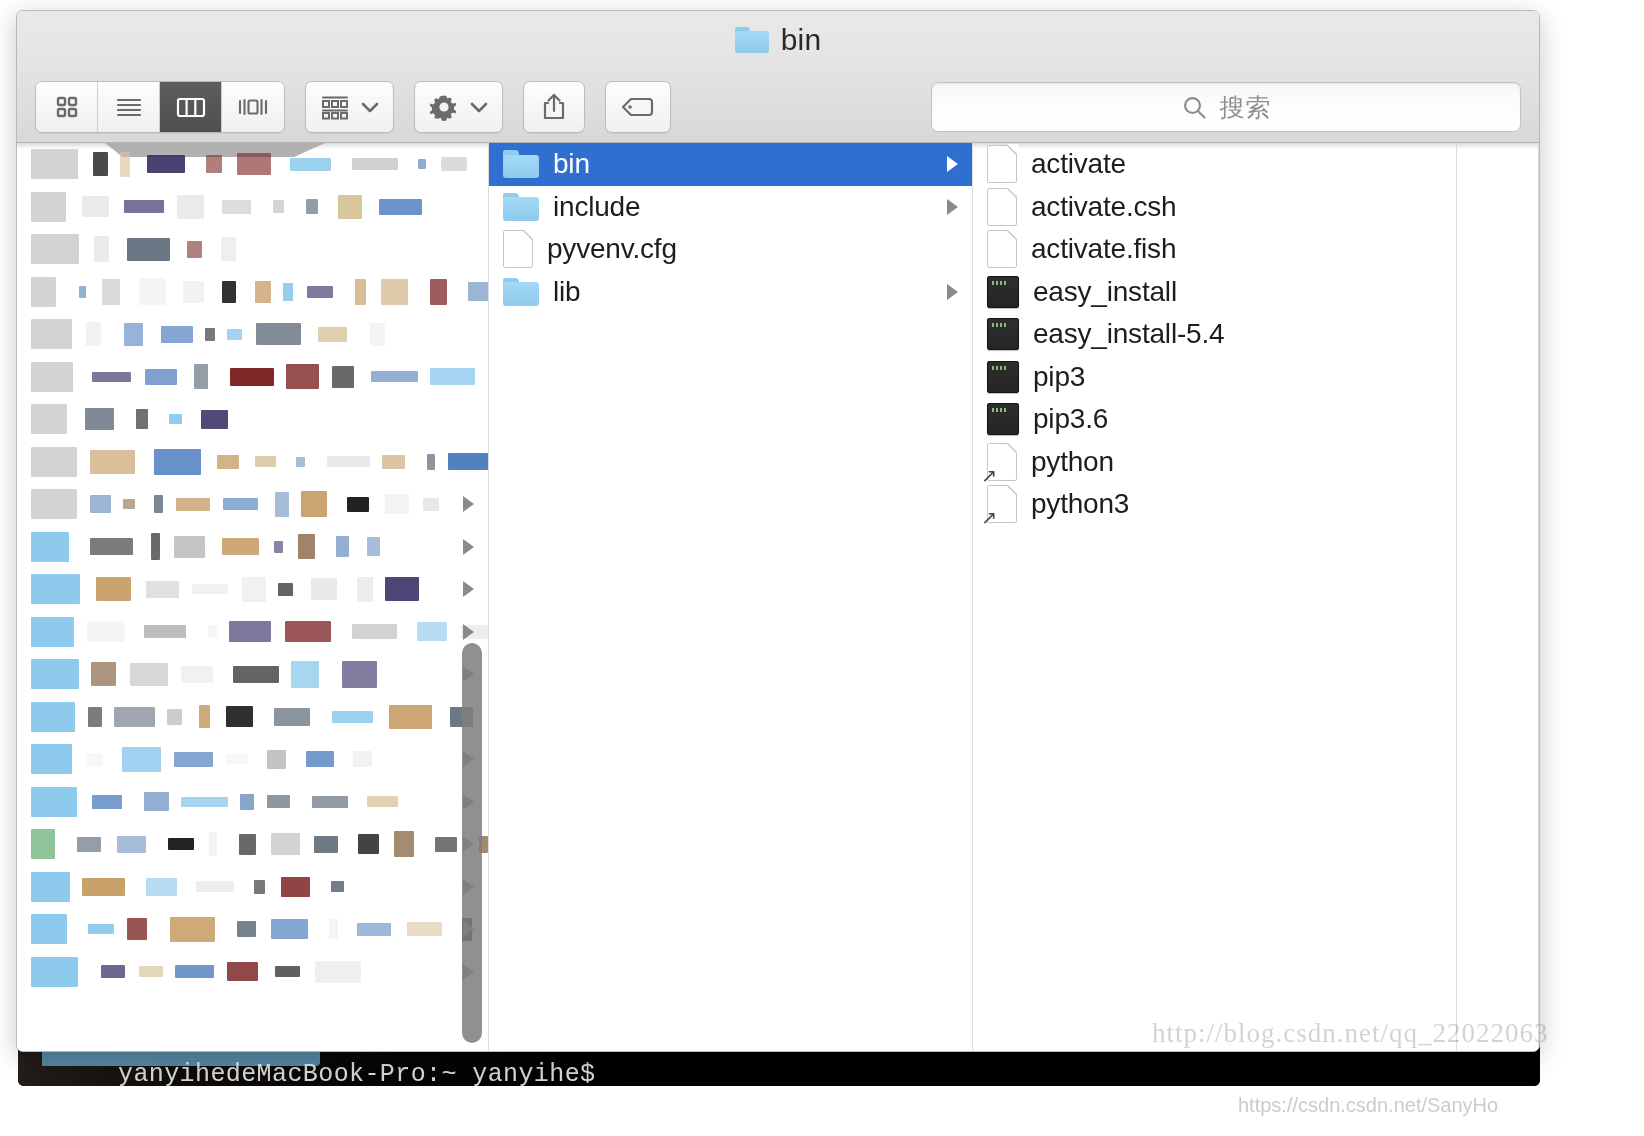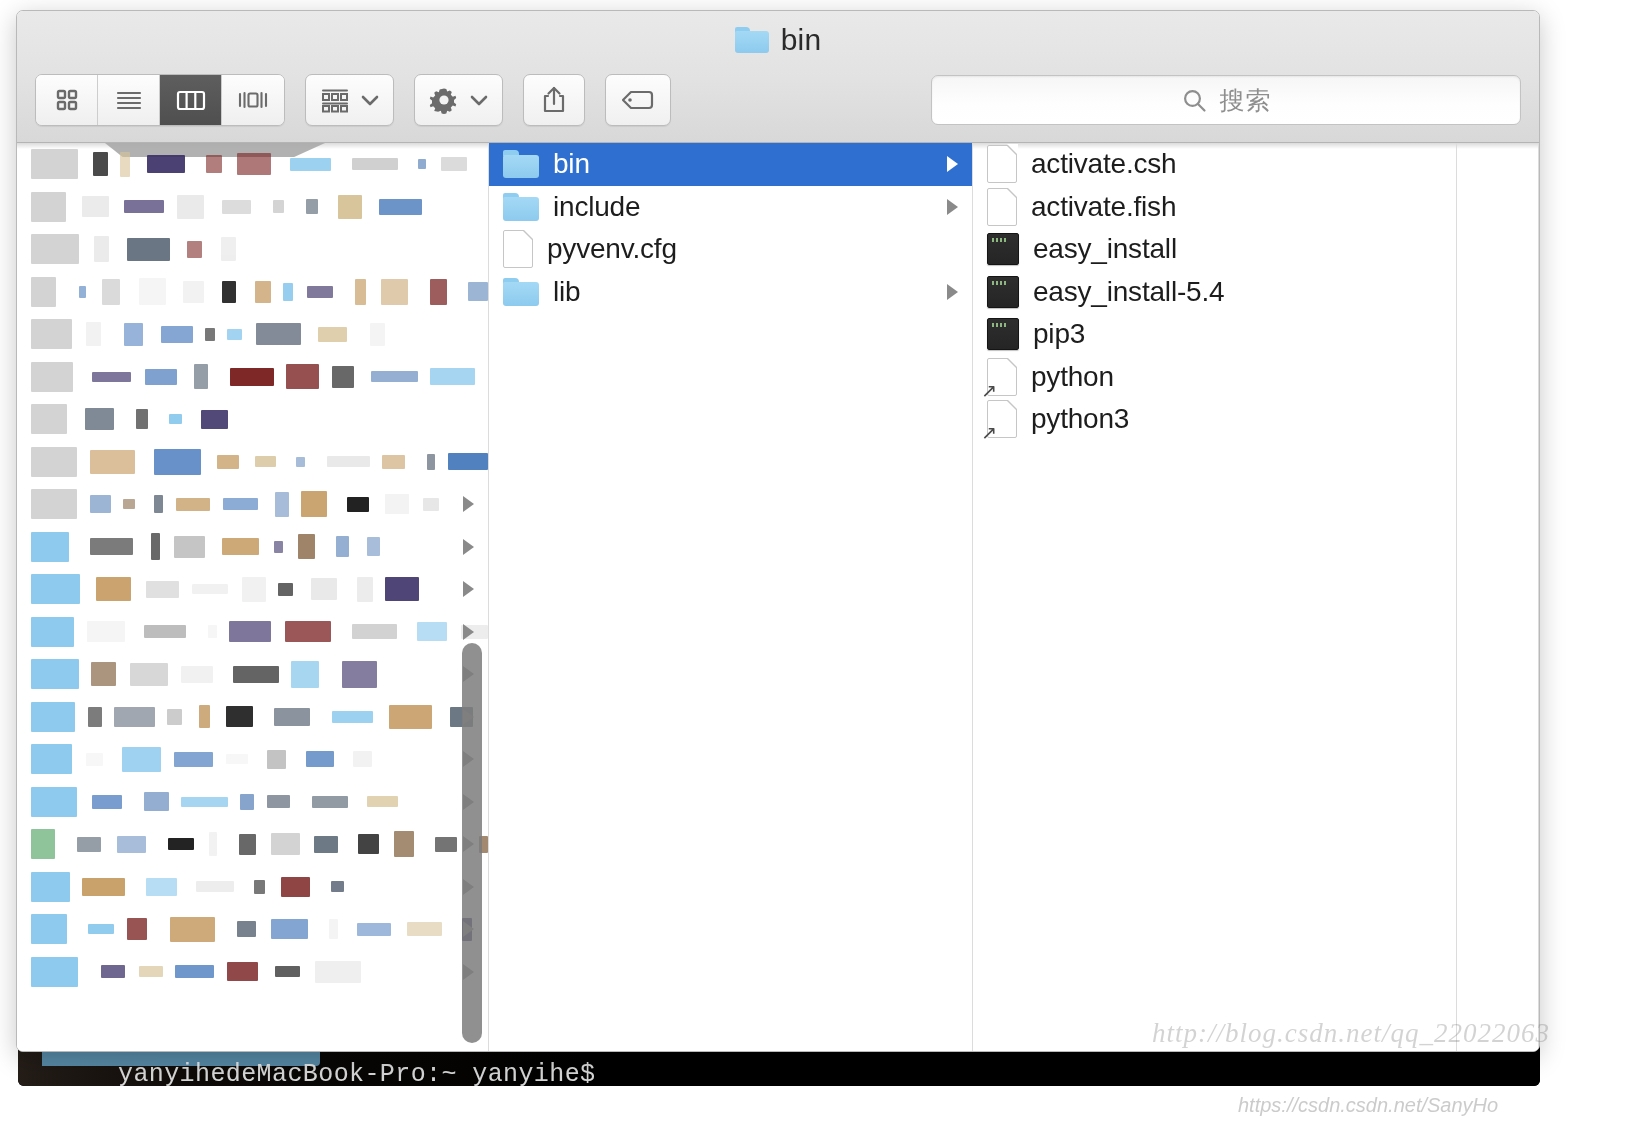--- a/index.html
+++ b/index.html
@@ -111,21 +111,21 @@
     width: 100%;
     height: 84%;
     background: linear-gradient(180deg, #a4d9f5 0%, #8dcaee 100%);
     border-radius: 2px 3px 3px 3px;
   }
 
   
   #toolbar {
     position: absolute;
     left: 0; right: 0;
-    top: 52px;
+    top: 59px;
     height: 74px;
     display: flex;
     align-items: center;
     padding: 0 18px 0 18px;
     gap: 20px;
   }
 
   .seg-group {
     display: flex;
     height: 52px;
@@ -333,21 +333,20 @@
     clip-path: polygon(0 0, 100% 0, 86% 100%, 8% 100%);
   }
 
   
   .watermark {
     position: absolute;
     color: rgba(120,120,120,.33);
     font-family: "Liberation Serif", "DejaVu Serif", serif;
     white-space: nowrap;
     pointer-events: none;
-    font-style: italic;
   }
   #wm-top {
     left: 1152px; top: 1018px;
     font-size: 27px;
     letter-spacing: 1px;
   }
   #wm-bottom {
     left: 1238px; top: 1094px;
     font-size: 20px;
     font-family: "Liberation Sans", sans-serif;
@@ -760,40 +759,51 @@
     </div>
 
     <div class="column" id="col-files">
       <div class="col-top-shade"></div>
       <div id="files-rows">
           <div class="row">
             <span class="doc-icon">
               <span class="sheet"></span>
               <span class="fold"></span>
             </span>
+            <span class="label">activate</span>
+          </div>
+          <div class="row">
+            <span class="doc-icon">
+              <span class="sheet"></span>
+              <span class="fold"></span>
+            </span>
             <span class="label">activate.csh</span>
           </div>
           <div class="row">
             <span class="doc-icon">
               <span class="sheet"></span>
               <span class="fold"></span>
             </span>
             <span class="label">activate.fish</span>
           </div>
           <div class="row">
             <span class="exec-icon"></span>
             <span class="label">easy_install</span>
           </div>
           <div class="row">
             <span class="exec-icon"></span>
             <span class="label">easy_install-5.4</span>
           </div>
           <div class="row">
             <span class="exec-icon"></span>
             <span class="label">pip3</span>
+          </div>
+          <div class="row">
+            <span class="exec-icon"></span>
+            <span class="label">pip3.6</span>
           </div>
           <div class="row">
             <span class="doc-icon">
               <span class="sheet"></span>
               <span class="fold"></span>
               <span class="alias">↗</span>
             </span>
             <span class="label">python</span>
           </div>
           <div class="row">

